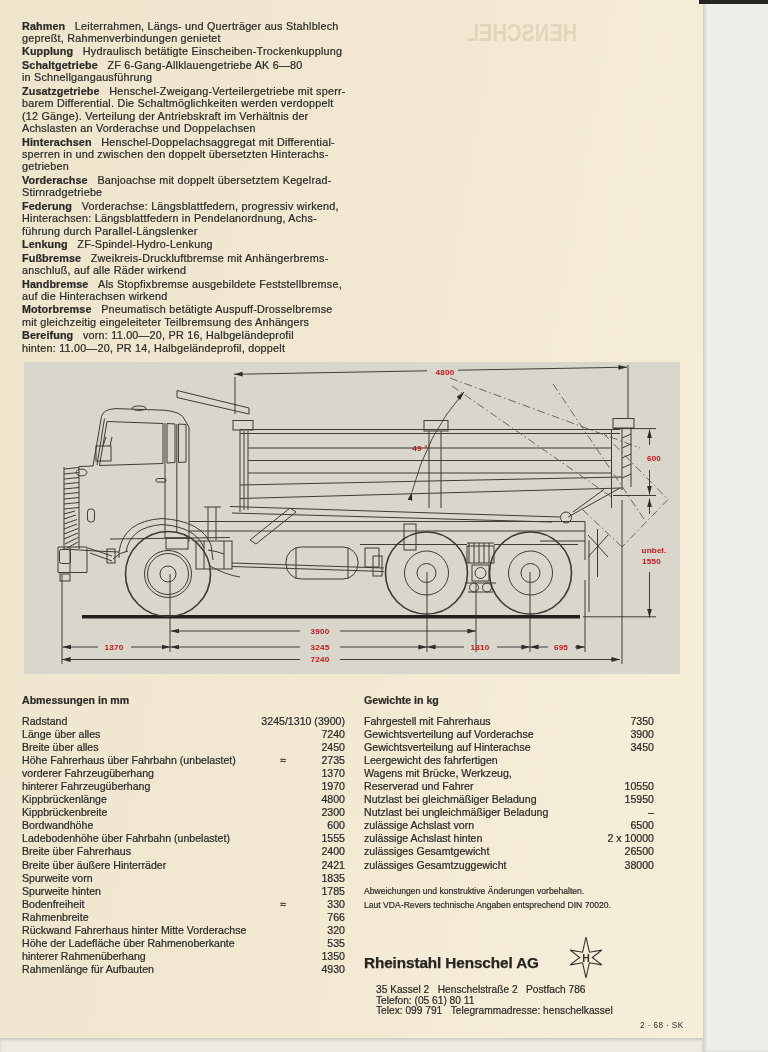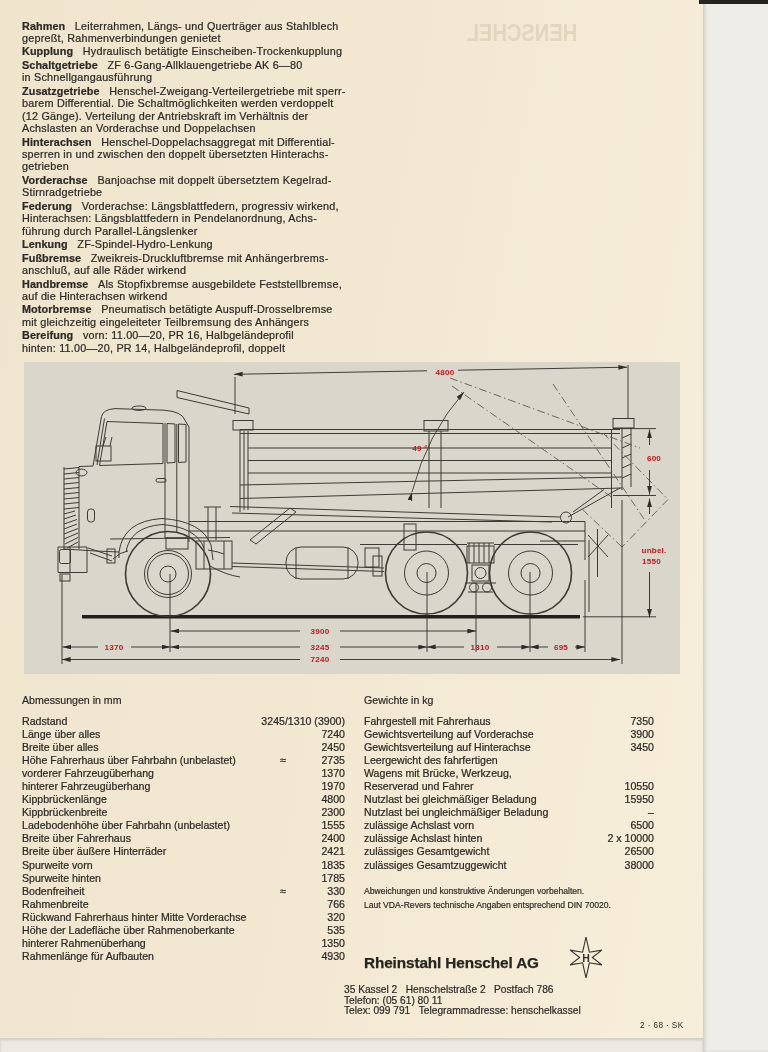--- a/index.html
+++ b/index.html
@@ -16,27 +16,27 @@
   font-weight:bold;font-size:24.5px;letter-spacing:0px;color:rgba(190,173,142,0.33);
   transform:scale(-0.82,1);text-align:center;}
 
 #spec{position:absolute;left:22px;top:19.5px;width:340px;
   font-size:10.8px;line-height:12.45px;letter-spacing:0.22px;color:#2b2a27;-webkit-text-stroke:0.22px #2b2a27;}
 #spec p{margin:0 0 1px 0;padding:0;}
 #spec b{letter-spacing:0.1px;}
 
 #panel{position:absolute;left:24px;top:362px;width:656px;height:312px;background:#d9d6cc;}
 
-.th{position:absolute;font-weight:normal;font-size:10.6px;color:#2b2a27;text-align:right;-webkit-text-stroke:0.2px #2b2a27;}
+.th{position:absolute;font-weight:bold;font-size:10.6px;color:#2b2a27;text-align:right;-webkit-text-stroke:0.2px #2b2a27;}
 table.tt{position:absolute;border-collapse:collapse;font-size:10.6px;color:#2b2a27;-webkit-text-stroke:0.22px #2b2a27;}
 table.tt td{padding:0;height:13.1px;line-height:13.1px;white-space:nowrap;}
 table.tt td.v{text-align:right;margin-left:44px;}
 #note{position:absolute;left:364px;top:884px;font-size:8.6px;line-height:14px;color:#2b2a27;-webkit-text-stroke:0.18px #2b2a27;}
 #company{position:absolute;left:364px;top:953.5px;font-size:15.3px;font-weight:bold;letter-spacing:-0.1px;color:#262522;-webkit-text-stroke:0.25px #262522;}
-#addr{position:absolute;left:344px;top:985px;font-size:10.2px;line-height:10.6px;color:#2b2a27;-webkit-text-stroke:0.2px #2b2a27;}
+#addr{position:absolute;left:376px;top:985px;font-size:10.2px;line-height:10.6px;color:#2b2a27;-webkit-text-stroke:0.2px #2b2a27;}
 #code{position:absolute;left:640px;top:1012px;font-size:8.2px;color:#2b2a27;letter-spacing:0.4px;margin-top:9px;}
 </style>
 </head>
 <body>
 <div id="page"></div>
 <div id="rstrip"></div>
 <div id="bstrip"></div>
 <div id="topsmudge"></div>
 <div id="ghost">HENSCHEL</div>
 
@@ -233,20 +233,24 @@
       </tr>
 <tr>
         <td>Kippbrückenlänge</td>
         <td class="v">4800</td>
       </tr>
 <tr>
         <td>Kippbrückenbreite</td>
         <td class="v">2300</td>
       </tr>
 <tr>
+        <td>Bordwandhöhe</td>
+        <td class="v">600</td>
+      </tr>
+<tr>
         <td>Ladebodenhöhe über Fahrbahn (unbelastet)</td>
         <td class="v">1555</td>
       </tr>
 <tr>
         <td>Breite über Fahrerhaus</td>
         <td class="v">2400</td>
       </tr>
 <tr>
         <td>Breite über äußere Hinterräder</td>
         <td class="v">2421</td>

